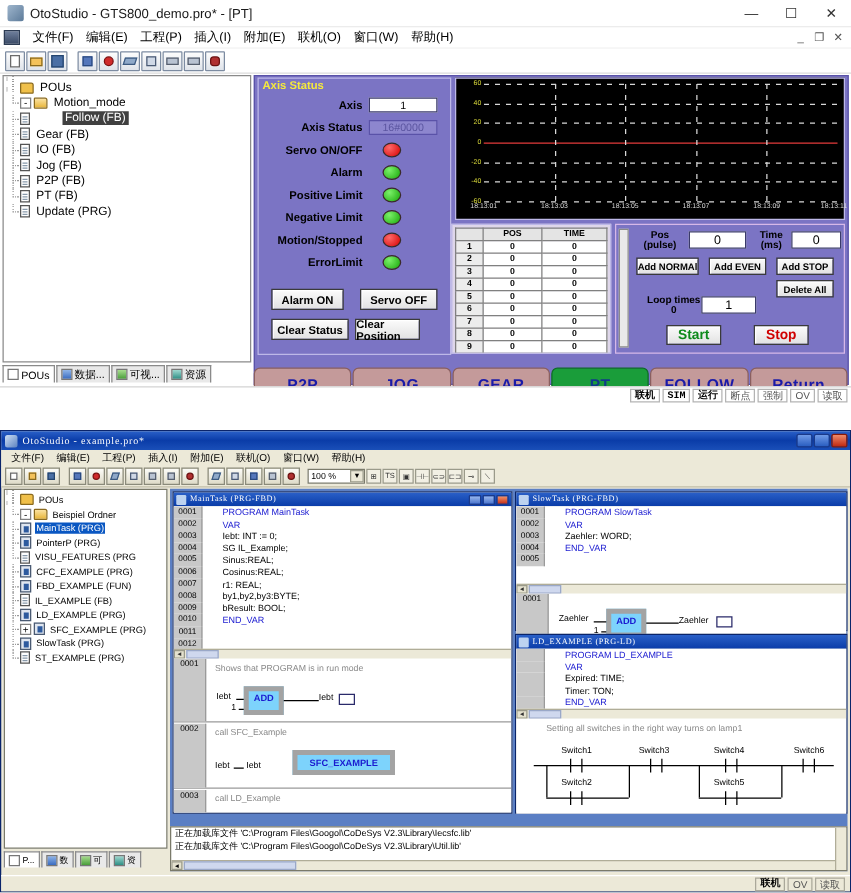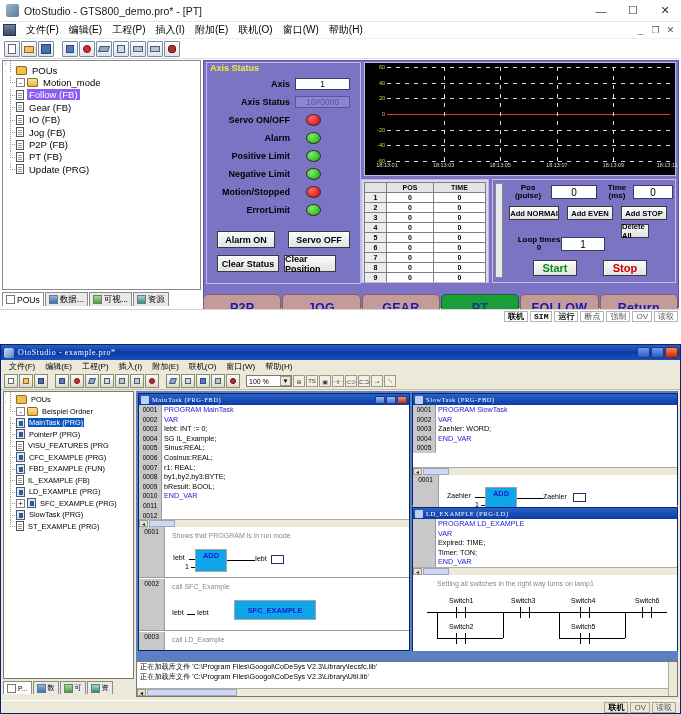--- a/index.html
+++ b/index.html
@@ -85,21 +85,21 @@
                 background:#f0c04a;border:1px solid #8a6a1e;border-radius:1px 2px 1px 1px; }
   .ico-folder.open { background:linear-gradient(#fbe2a0,#e8b63c); }
   .ico-doc { width:8px;height:10px;flex:none;margin-right:3px;
              background:#fff;border:1px solid #555; position:relative; }
   .ico-doc:after{content:"";position:absolute;left:1px;right:1px;top:2px;height:1px;
                  background:#8899aa;box-shadow:0 2px 0 #8899aa,0 4px 0 #8899aa;}
   .ico-prg { width:9px;height:10px;flex:none;margin-right:3px;background:#dfe6f0;
              border:1px solid #4a5a72; position:relative;}
   .ico-prg:after{content:"";position:absolute;left:2px;top:2px;width:4px;height:5px;background:#2d5a9e;}
   .tlabel { padding:0 2px; }
-  .trow.sel .tlabel { background:#8b5cf6; color:#fff; }
+  .trow.sel .tlabel { background:#404040; color:#fff;margin-left:23px; }
 
   .tree-tabs {
     position:absolute; left:2px; top:231px; width:199px; height:15px;
     display:flex; align-items:flex-end; gap:1px;
   }
   .ttab {
     height:14px; display:flex; align-items:center; gap:2px; padding:0 3px;
     border:1px solid #8a8a8a; border-bottom:none; background:#e9e9e9;
     font-size:8.5px; color:#000; white-space:nowrap;
   }
@@ -250,35 +250,35 @@
   .child-title .cb { margin-left:auto; display:flex; gap:1px; padding-right:2px; }
   .child-title .cb i { width:10px;height:8px;display:block;border:1px solid #1a3a8a;
                        background:linear-gradient(#9ab8ee,#4a74cc); border-radius:1px;}
   .child-title .cb i.cl { background:linear-gradient(#f4946a,#c43018); }
 
   .decl { background:#fff; position:relative; overflow:hidden; }
   .decl-row { display:flex; height:9.6px; font-size:7.2px; white-space:nowrap;
               font-family:"Liberation Sans", sans-serif; }
   .lno { width:23px; background:#c8c8c8; color:#000; font-size:6.6px;
          text-align:center; border-right:1px solid #9a9a9a; flex:none; line-height:9.6px; }
-  .ltxt { padding-left:2px; color:#000; line-height:9.6px; }
+  .ltxt { padding-left:16px; color:#000; line-height:9.6px; }
   .kw { color:#1a1ad0; }
   .hsb { height:8px; background:#ece9d8; border-top:1px solid #b0ad98;
          display:flex; align-items:center; }
   .hsb .ar { width:9px;height:7px;border:1px solid #9a9a8a;background:#e4e1ce;
              font-size:5px;text-align:center;line-height:6px;color:#333;}
   .hsb .thumb { width:26px;height:7px;background:#cfd8ee;border:1px solid #9aa8c8;margin-left:1px;}
 
   .body-area { background:#fff; position:relative; overflow:hidden; }
   .net { position:absolute; left:0; right:0; border-bottom:1px solid #9a9a9a; }
   .net .nno { position:absolute; left:0; top:0; bottom:0; width:26px;
               background:#c8c8c8; border-right:1px solid #9a9a9a;
               font-size:6.6px; color:#000; text-align:center; padding-top:1px; }
   .cmt { position:absolute; font-size:7px; color:#888; white-space:nowrap; }
-  .fbblock { position:absolute; background:#0ea5e9; border:1px solid #a3a3a3;
+  .fbblock { position:absolute; background:#7dd3fc; border:4px solid #a3a3a3;
              display:flex; align-items:flex-start; justify-content:center;
              font-size:7.4px; color:#1a1ad0; font-weight:bold; padding-top:1px; }
   .pinlbl { position:absolute; font-size:7px; color:#000; white-space:nowrap; }
   .wire { position:absolute; background:#000; }
   .outbox { position:absolute; width:13px; height:9px; border:1px solid #2a2a6a; background:#fff; }
   .contact { position:absolute; width:12px; height:11px; }
   .contact:before, .contact:after {
     content:""; position:absolute; top:0; width:1.3px; height:11px; background:#000;
   }
   .contact:before { left:1px; }
@@ -592,21 +592,21 @@
           <div class="lbl2" style="left:14px;top:12px;width:42px;">(pulse)</div>
           <div class="val-box" style="position:absolute;left:58px;top:5px;width:46px;height:14px;font-size:10px;line-height:13px;">0</div>
 
           <div class="lbl2" style="left:108px;top:4px;width:32px;">Time</div>
           <div class="lbl2" style="left:108px;top:12px;width:32px;">(ms)</div>
           <div class="val-box" style="position:absolute;left:140px;top:5px;width:40px;height:14px;font-size:10px;line-height:13px;">0</div>
 
           <div class="btn3d" style="left:16px;top:26px;width:50px;height:14px;font-size:7.6px;">Add NORMAl</div>
           <div class="btn3d" style="left:74px;top:26px;width:46px;height:14px;font-size:7.6px;">Add EVEN</div>
           <div class="btn3d" style="left:128px;top:26px;width:46px;height:14px;font-size:7.6px;">Add STOP</div>
-          <div class="btn3d" style="left:128px;top:44px;width:28px;height:14px;font-size:7.6px;">Delete All</div>
+          <div class="btn3d" style="left:128px;top:44px;width:46px;height:14px;font-size:7.6px;">Delete All</div>
 
           <div class="lbl2" style="left:18px;top:56px;width:56px;">Loop times</div>
           <div class="lbl2" style="left:18px;top:64px;width:56px;">0</div>
           <div class="val-box" style="position:absolute;left:68px;top:57px;width:44px;height:14px;font-size:10px;line-height:13px;">1</div>
 
           <div class="btn3d" style="left:40px;top:80px;width:44px;height:16px;font-size:11px;color:#0d8a1a;">Start</div>
           <div class="btn3d" style="left:110px;top:80px;width:44px;height:16px;font-size:11px;color:#d00000;">Stop</div>
         </div>
       </div>
 

